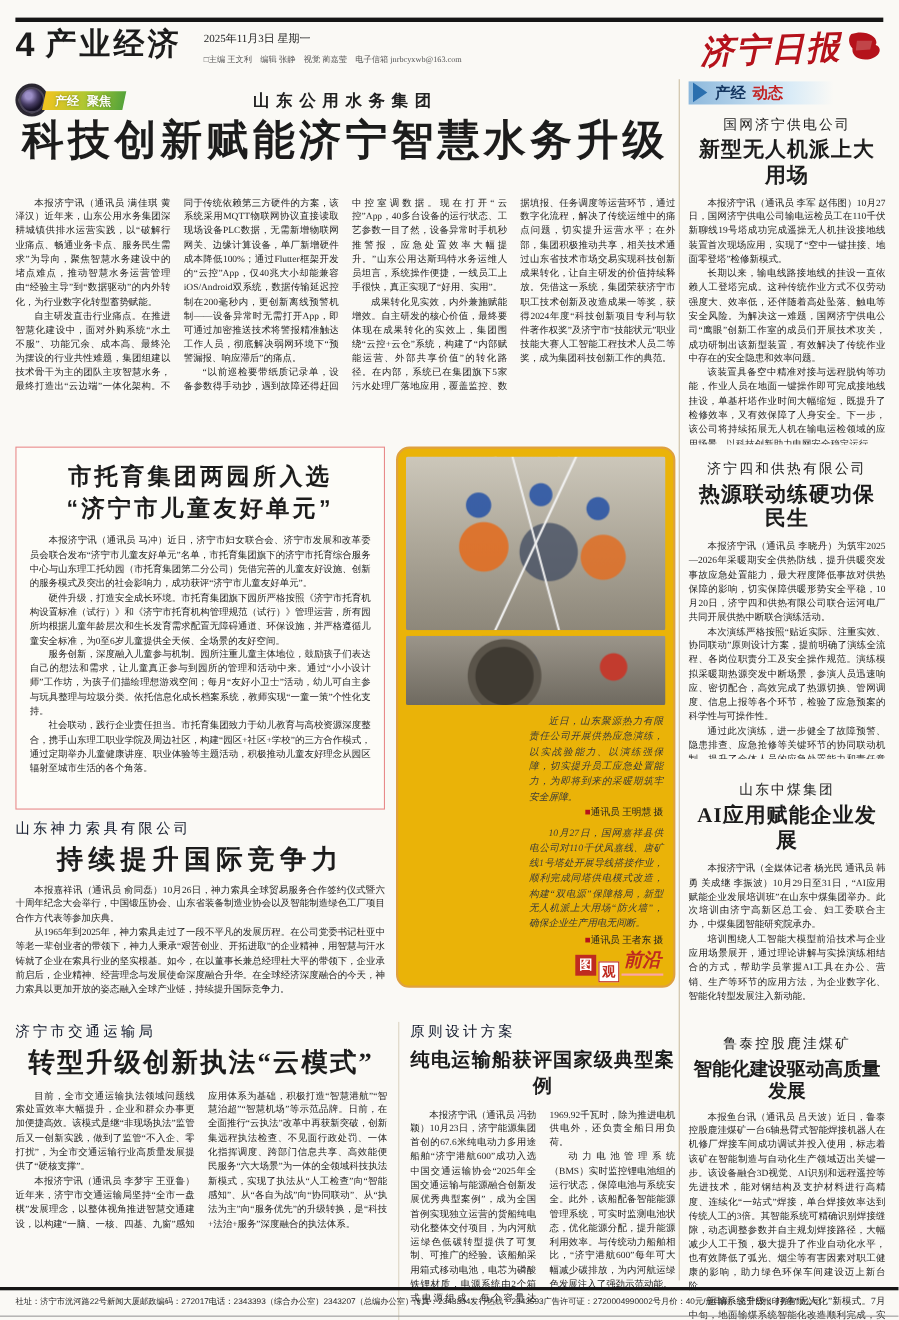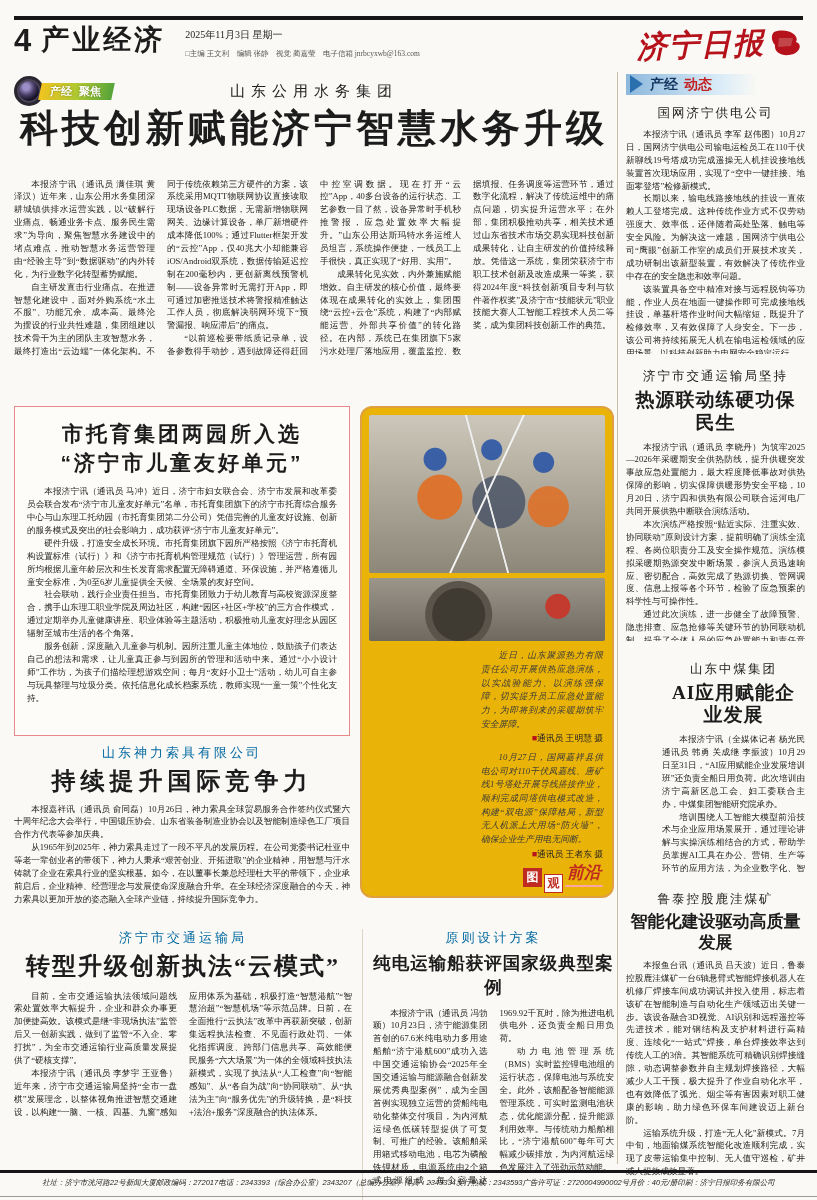--- a/index.html
+++ b/index.html
@@ -38,34 +38,34 @@
   .focus-ribbon span { transform:skewX(12deg); font-family:"Liberation Sans",sans-serif; font-weight:bold; font-size:11px; color:#ffffff; text-shadow:0 0 2px rgba(60,80,0,.6); }
 
   .dyn-badge { position:relative; display:flex; align-items:center; gap:6px; width:132px; height:21px; padding-left:24px;
       background:linear-gradient(90deg,#8cb8dc,#d9ebf7 70%,rgba(217,235,247,0)); }
   .dyn-arrow { position:absolute; left:4px; top:1px; width:0; height:0;
       border-left:13px solid #2a6fae; border-top:9.5px solid transparent; border-bottom:9.5px solid transparent; }
   .dyn-left  { font-family:"Liberation Sans",sans-serif; font-weight:900; font-size:14px; color:#13355f; }
   .dyn-right { font-family:"Liberation Sans",sans-serif; font-weight:900; font-size:14px; color:#c32222; }
 
   
-  .main-kicker { margin-top:12px; text-align:center; font-size:15px; letter-spacing:6px; color:#222; }
+  .main-kicker { margin-top:12px; text-align:center; font-size:15px; letter-spacing:6px; color:#222;font-weight:bold; }
   .main-headline { margin-top:6px; text-align:center; font-family:"Liberation Sans",sans-serif; font-weight:900; font-size:38px; letter-spacing:4px; line-height:1.12; }
   .body-text { font-size:8.6px; line-height:1.5; text-align:justify; color:#232323; }
   .body-text p { text-indent:2em; }
   .main-body { margin-top:28px; height:200px; overflow:hidden; column-count:4; column-gap:12px; }
 
   
   .rowC { display:flex; gap:10px; margin-top:28px; }
   .left-stack { width:336px; }
   .kids-box { border:1.5px solid #e88a8a; height:330px; overflow:hidden; padding:12px 12px 8px; background:#fdfcf8; }
   .kids-title { text-align:center; font-family:"Liberation Sans",sans-serif; font-weight:900; font-size:21px; letter-spacing:3px; line-height:1.4; }
   .kids-body { margin-top:8px; }
   .shenli { margin-top:8px; }
-  .art-kicker { text-align:center; font-size:13px; letter-spacing:3px; color:#0369a1; }
+  .art-kicker { text-align:left; font-size:13px; letter-spacing:3px; color:#0f172a; }
   .shenli-headline { text-align:center; font-weight:bold; font-size:24px; letter-spacing:5px; margin-top:3px; }
   .shenli-body { margin-top:6px; height:120px; overflow:hidden; }
 
   
   .photo-box { width:254px; height:492px; border:2px solid #dfa13f; border-radius:12px; padding:7px; display:flex; flex-direction:column; background:#eab308; }
   .photo { position:relative; overflow:hidden; border-radius:2px; }
   .photo-a { height:238px;
     background:
       linear-gradient(75deg, transparent 49.5%, #eee 49.8% 50.2%, transparent 50.5%),
       linear-gradient(115deg, transparent 49.5%, #f2f2f2 49.8% 50.2%, transparent 50.5%),
@@ -109,27 +109,27 @@
   .bm-headline { text-align:center; font-weight:bold; font-size:17.5px; letter-spacing:1px; margin-top:4px; }
   .bottom-body { margin-top:8px; height:196px; overflow:hidden; column-count:2; column-gap:12px; }
 
   
   .sb-article .sb-kicker { text-align:center; font-size:12.5px; letter-spacing:2px; color:#222; }
   .sb-headline { text-align:center; font-weight:bold; font-size:19px; letter-spacing:1px; margin-top:4px; line-height:1.2; }
   .sb-headline.tight { font-size:17px; letter-spacing:0; }
   .sb-body { margin-top:6px; overflow:hidden; }
   .sb-a1 { margin-top:10px; } .sb-a1 .sb-body { height:226px; }
   .sb-a2 { margin-top:14px; } .sb-a2 .sb-body { height:200px; }
-  .sb-a3 { margin-top:20px;margin-left:36px; } .sb-a3 .sb-body { height:140px; }
+  .sb-a3 { margin-top:20px; } .sb-a3 .sb-body { height:140px; }
   .sb-a4 { margin-top:18px; } .sb-a4 .sb-body { height:250px; }
 
   
   .footer-rule { left:0; right:0; top:1170px; height:3px; }
-  .footer { position:absolute; left:14px; right:14px; top:1178px; display:flex; justify-content:center;
-      font-family:"Liberation Sans",sans-serif; font-size:7.5px; color:#222;font-style:italic; }
+  .footer { position:absolute; left:14px; right:14px; top:1178px; display:flex; justify-content:flex-start;
+      font-family:"Liberation Sans",sans-serif; font-size:7.5px; color:#222; }
   .footer-thin { left:0; right:0; top:1196px; height:1px; background:#9a9a9a; }
 </style>
 </head>
 <body>
 
 <div class="rule topbar"></div>
 
 <div class="header">
   <div class="pagenum">4</div>
   <div class="section-title">产业经济</div>
@@ -168,22 +168,22 @@
   </div>
 
   <div class="rowC">
     <div class="left-stack">
       <div class="kids-box">
         <div class="kids-title">市托育集团两园所入选</div>
         <div class="kids-title">“济宁市儿童友好单元”</div>
         <div class="kids-body body-text">
           <p>本报济宁讯（通讯员 马冲）近日，济宁市妇女联合会、济宁市发展和改革委员会联合发布“济宁市儿童友好单元”名单，市托育集团旗下的济宁市托育综合服务中心与山东理工托幼园（市托育集团第二分公司）凭借完善的儿童友好设施、创新的服务模式及突出的社会影响力，成功获评“济宁市儿童友好单元”。</p>
           <p>硬件升级，打造安全成长环境。市托育集团旗下园所严格按照《济宁市托育机构设置标准（试行）》和《济宁市托育机构管理规范（试行）》管理运营，所有园所均根据儿童年龄层次和生长发育需求配置无障碍通道、环保设施，并严格遵循儿童安全标准，为0至6岁儿童提供全天候、全场景的友好空间。</p>
+          <p>服务创新，深度融入儿童参与机制。园所注重儿童主体地位，鼓励孩子们表达自己的想法和需求，让儿童真正参与到园所的管理和活动中来。通过“小小设计师”工作坊，为孩子们描绘理想游戏空间；每月“友好小卫士”活动，幼儿可自主参与玩具整理与垃圾分类。依托信息化成长档案系统，教师实现“一童一策”个性化支持。</p>
           <p>社会联动，践行企业责任担当。市托育集团致力于幼儿教育与高校资源深度整合，携手山东理工职业学院及周边社区，构建“园区+社区+学校”的三方合作模式，通过定期举办儿童健康讲座、职业体验等主题活动，积极推动儿童友好理念从园区辐射至城市生活的各个角落。</p>
-          <p>服务创新，深度融入儿童参与机制。园所注重儿童主体地位，鼓励孩子们表达自己的想法和需求，让儿童真正参与到园所的管理和活动中来。通过“小小设计师”工作坊，为孩子们描绘理想游戏空间；每月“友好小卫士”活动，幼儿可自主参与玩具整理与垃圾分类。依托信息化成长档案系统，教师实现“一童一策”个性化支持。</p>
         </div>
       </div>
       <div class="shenli">
         <div class="art-kicker">山东神力索具有限公司</div>
         <div class="shenli-headline">持续提升国际竞争力</div>
         <div class="shenli-body body-text">
           <p>本报嘉祥讯（通讯员 俞同磊）10月26日，神力索具全球贸易服务合作签约仪式暨六十周年纪念大会举行，中国锻压协会、山东省装备制造业协会以及智能制造绿色工厂项目合作方代表等参加庆典。</p>
           <p>从1965年到2025年，神力索具走过了一段不平凡的发展历程。在公司党委书记杜亚中等老一辈创业者的带领下，神力人秉承“艰苦创业、开拓进取”的企业精神，用智慧与汗水铸就了企业在索具行业的坚实根基。如今，在以董事长兼总经理杜大平的带领下，企业承前启后，企业精神、经营理念与发展使命深度融合升华。在全球经济深度融合的今天，神力索具以更加开放的姿态融入全球产业链，持续提升国际竞争力。</p>
         </div>
       </div>
@@ -233,42 +233,43 @@
 
 <div class="sidebar">
   <div class="dyn-badge">
     <span class="dyn-arrow"></span>
     <span class="dyn-left">产经</span>
     <span class="dyn-right">动态</span>
   </div>
 
   <div class="sb-article sb-a1">
     <div class="sb-kicker">国网济宁供电公司</div>
+    <div class="sb-headline">新型无人机派上大用场</div>
     <div class="sb-body body-text">
       <p>本报济宁讯（通讯员 李军 赵伟图）10月27日，国网济宁供电公司输电运检员工在110千伏新聊线19号塔成功完成遥操无人机挂设接地线装置首次现场应用，实现了“空中一键挂接、地面零登塔”检修新模式。</p>
       <p>长期以来，输电线路接地线的挂设一直依赖人工登塔完成。这种传统作业方式不仅劳动强度大、效率低，还伴随着高处坠落、触电等安全风险。为解决这一难题，国网济宁供电公司“鹰眼”创新工作室的成员们开展技术攻关，成功研制出该新型装置，有效解决了传统作业中存在的安全隐患和效率问题。</p>
       <p>该装置具备空中精准对接与远程脱钩等功能，作业人员在地面一键操作即可完成接地线挂设，单基杆塔作业时间大幅缩短，既提升了检修效率，又有效保障了人身安全。下一步，该公司将持续拓展无人机在输电运检领域的应用场景，以科技创新助力电网安全稳定运行。</p>
     </div>
   </div>
 
   <div class="sb-article sb-a2">
-    <div class="sb-kicker">济宁市交通运输局坚持</div>
+    <div class="sb-kicker">济宁四和供热有限公司</div>
     <div class="sb-headline">热源联动练硬功保民生</div>
     <div class="sb-body body-text">
       <p>本报济宁讯（通讯员 李晓丹）为筑牢2025—2026年采暖期安全供热防线，提升供暖突发事故应急处置能力，最大程度降低事故对供热保障的影响，切实保障供暖形势安全平稳，10月20日，济宁四和供热有限公司联合运河电厂共同开展供热中断联合演练活动。</p>
       <p>本次演练严格按照“贴近实际、注重实效、协同联动”原则设计方案，提前明确了演练全流程、各岗位职责分工及安全操作规范。演练模拟采暖期热源突发中断场景，参演人员迅速响应、密切配合，高效完成了热源切换、管网调度、信息上报等各个环节，检验了应急预案的科学性与可操作性。</p>
       <p>通过此次演练，进一步健全了故障预警、隐患排查、应急抢修等关键环节的协同联动机制，提升了全体人员的应急处置能力和责任意识，真正达到了“以练促战”的预期目标，为今冬应对供热突发事件提供了切实可行的实践指导。</p>
     </div>
   </div>
 
   <div class="sb-article sb-a3">
     <div class="sb-kicker">山东中煤集团</div>
     <div class="sb-headline">AI应用赋能企业发展</div>
     <div class="sb-body body-text">
-      <p>本报济宁讯（全媒体记者 杨光民 通讯员 韩勇 关成继 李振波）10月29日至31日，“AI应用赋能企业发展培训班”还负责全船日用负荷。此次培训由济宁高新区总工会、妇工委联合主办，中煤集团智能研究院承办。</p>
+      <p>本报济宁讯（全媒体记者 杨光民 通讯员 韩勇 关成继 李振波）10月29日至31日，“AI应用赋能企业发展培训班”在山东中煤集团举办。此次培训由济宁高新区总工会、妇工委联合主办，中煤集团智能研究院承办。</p>
       <p>培训围绕人工智能大模型前沿技术与企业应用场景展开，通过理论讲解与实操演练相结合的方式，帮助学员掌握AI工具在办公、营销、生产等环节的应用方法，为企业数字化、智能化转型发展注入新动能。</p>
     </div>
   </div>
 
   <div class="sb-article sb-a4">
     <div class="sb-kicker">鲁泰控股鹿洼煤矿</div>
     <div class="sb-headline tight">智能化建设驱动高质量发展</div>
     <div class="sb-body body-text">
       <p>本报鱼台讯（通讯员 吕天波）近日，鲁泰控股鹿洼煤矿一台6轴悬臂式智能焊接机器人在机修厂焊接车间成功调试并投入使用，标志着该矿在智能制造与自动化生产领域迈出关键一步。该设备融合3D视觉、AI识别和远程遥控等先进技术，能对钢结构及支护材料进行高精度、连续化“一站式”焊接，单台焊接效率达到传统人工的3倍。其智能系统可精确识别焊接缝隙，动态调整参数并自主规划焊接路径，大幅减少人工干预，极大提升了作业自动化水平，也有效降低了弧光、烟尘等有害因素对职工健康的影响，助力绿色环保车间建设迈上新台阶。</p>
       <p>运输系统升级，打造“无人化”新模式。7月中旬，地面输煤系统智能化改造顺利完成，实现了皮带运输集中控制、无人值守巡检，矿井减人提效成效显著。</p>

